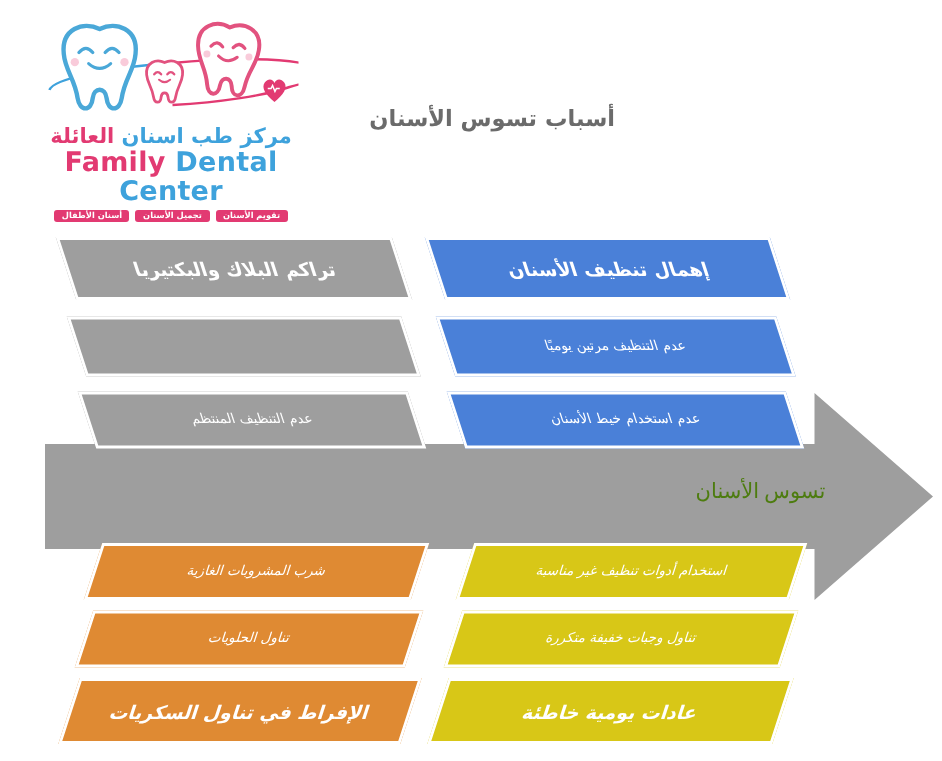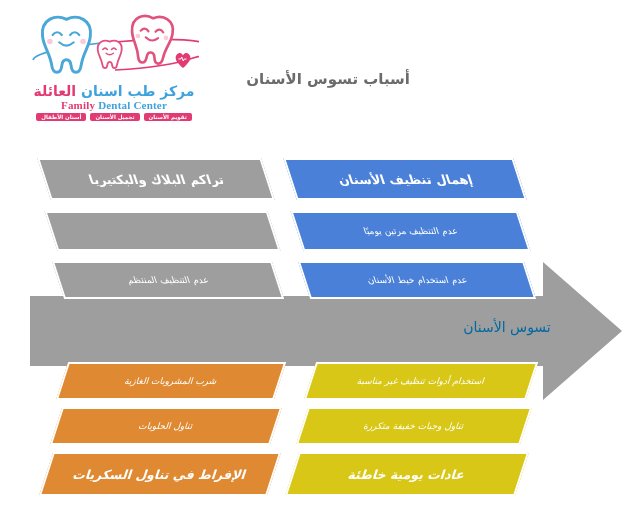--- a/index.html
+++ b/index.html
@@ -5,35 +5,35 @@
   html,body{margin:0;padding:0;background:#fff;}
   body{font-family:"DejaVu Sans","Liberation Sans",sans-serif;}
   .stage{position:relative;width:628px;height:507px;background:#fff;overflow:hidden;border-radius:14px;}
 
   
   .logo{position:absolute;left:25px;top:8px;width:178px;text-align:center;}
   .logo svg{display:block;margin:0 auto;}
   .logo-ar{font-size:14px;font-weight:bold;line-height:1.05;margin-top:-2px;}
   .logo-ar .main{color:var(--logo-blue,#3EA2DC);}
   .logo-ar .accent{color:var(--logo-pink,#E23A72);}
-  .logo-en{font-size:11px;font-weight:bold;letter-spacing:.2px;line-height:1.1;font-family:Liberation Serif, serif;}
+  .logo-en{font-size:18px;font-weight:bold;letter-spacing:.2px;line-height:1.1;}
   .logo-en .accent{color:var(--logo-pink,#E23A72);}
   .logo-en .main{color:var(--logo-blue,#3EA2DC);}
   .logo-badges{display:flex;justify-content:center;gap:4px;margin-top:2px;}
   .logo-badge{background:var(--logo-pink,#E23A72);color:#fff;font-size:5.5px;font-weight:bold;
               padding:1px 5px;border-radius:2px;white-space:nowrap;}
 
   
   .page-title{position:absolute;left:232px;top:70px;width:178px;text-align:right;
               font-size:15px;font-weight:bold;color:#6b6b6b;}
 
   
   .arrow-svg{position:absolute;left:28px;top:258px;}
   .arrow-label{position:absolute;left:443px;top:319px;width:128px;text-align:center;
-               color:#0369a1;font-size:14px;}
+               color:#4d7c0f;font-size:14px;font-family:Liberation Serif, serif;}
 
   
   .shape{position:absolute;box-sizing:border-box;border:2px solid #fff;
          display:flex;align-items:center;justify-content:center;color:#fff;}
   .shape .shape-label{font-size:9px;line-height:1.2;text-align:center;padding:0 10px;}
   .shape.big .shape-label{font-size:12.5px;font-weight:bold;}
   .up{transform:skewX(18deg);}
   .down{transform:skewX(-18deg);}
   .gray{background:var(--c-gray,#9E9E9E);}
   .blue{background:var(--c-blue,#4A80D8);}

